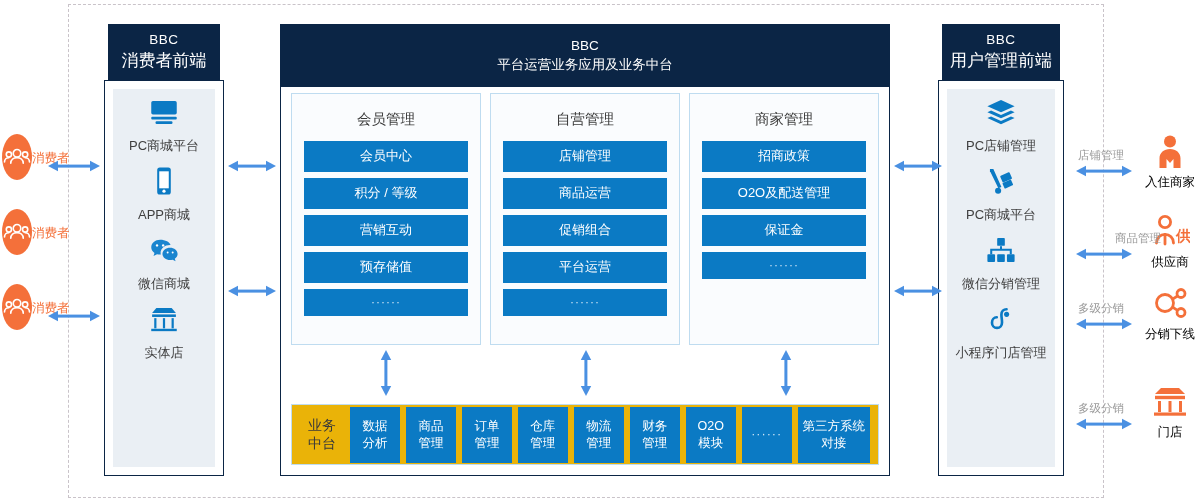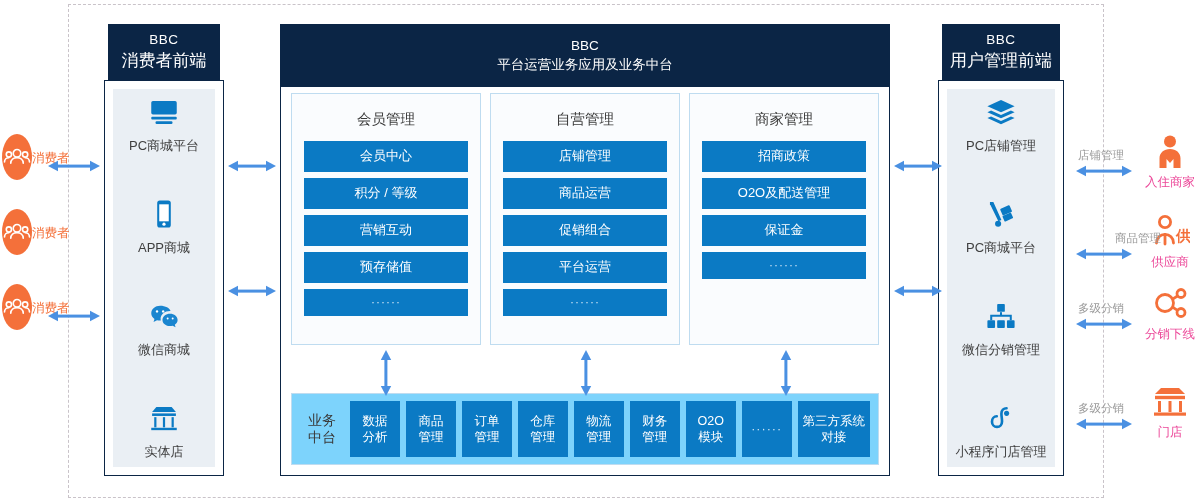--- a/index.html
+++ b/index.html
@@ -39,22 +39,23 @@
     position: absolute;
     background: #ffffff;
     border: 1.5px solid #0b2545;
     z-index: 2;
   }
   .col-inner {
     position: absolute;
     left: 8px; right: 8px; top: 8px; bottom: 8px;
     background: #eaeff4;
     display: flex; flex-direction: column;
-    align-items: center; justify-content: space-between;
+    align-items: center; justify-content: flex-start;
     padding: 6px 16px;
+    gap: 9px;
   }
   .chan {
     display: flex; flex-direction: column; align-items: center;
     gap: 8px;
   }
   .chan .ic { width: 34px; height: 34px; display: block; }
   .chan .lbl { font-size: 13px; color: #3f3f3f; white-space: nowrap; }
 
   
   .center-box {
@@ -98,22 +99,22 @@
     white-space: nowrap;
   }
   .chip.dots { color: #cfe6f6; letter-spacing: 1px; font-size: 12px; }
   .chip:last-child { margin-bottom: 0; }
 
   
   .vconn { position: absolute; width: 14px; height: 46px; z-index: 4; }
 
   
   .midbar {
-    position: absolute; left: 10px; right: 10px; bottom: 10px; height: 72px;
-    border: 1px solid #bfdcf0; background: #7dd3fc;
+    position: absolute; left: 10px; right: 10px; bottom: 10px; height: 61px;
+    border: 1px solid #bfdcf0; background: #eab308;
     display: flex; align-items: center; padding: 0 8px;
     gap: 6px;
   }
   .midbar-label {
     font-size: 14px; color: #3a3a3a; line-height: 1.25;
     text-align: center; width: 44px; flex: none;
   }
   .mid-chip {
     background: #0b7ac4; color: #fff; font-size: 12.5px;
     line-height: 1.3; text-align: center;
@@ -134,21 +135,21 @@
   .actor .badge {
     width: 46px; height: 46px; border-radius: 50%;
     background: #f4703a;
     display: flex; align-items: center; justify-content: center;
   }
   .actor .aname {
     font-size: 12.5px; color: #f4703a; margin-top: 3px; white-space: nowrap;
   }
   .actor-plain { position: absolute; display: flex; flex-direction: column; align-items: center; width: 64px; }
   .actor-plain .ic { width: 40px; height: 40px; }
-  .actor-plain .aname { font-size: 12.5px; color: #ec4899; margin-top: 2px; white-space: nowrap; }
+  .actor-plain .aname { font-size: 12.5px; color: #000000; margin-top: 2px; white-space: nowrap; }
 
   
   .harrow { position: absolute; height: 14px; z-index: 4; }
   .rel-label {
     position: absolute; font-size: 11.5px; color: #9a9a9a;
     white-space: nowrap; z-index: 4;
   }
 </style>
 </head>
 <body>

